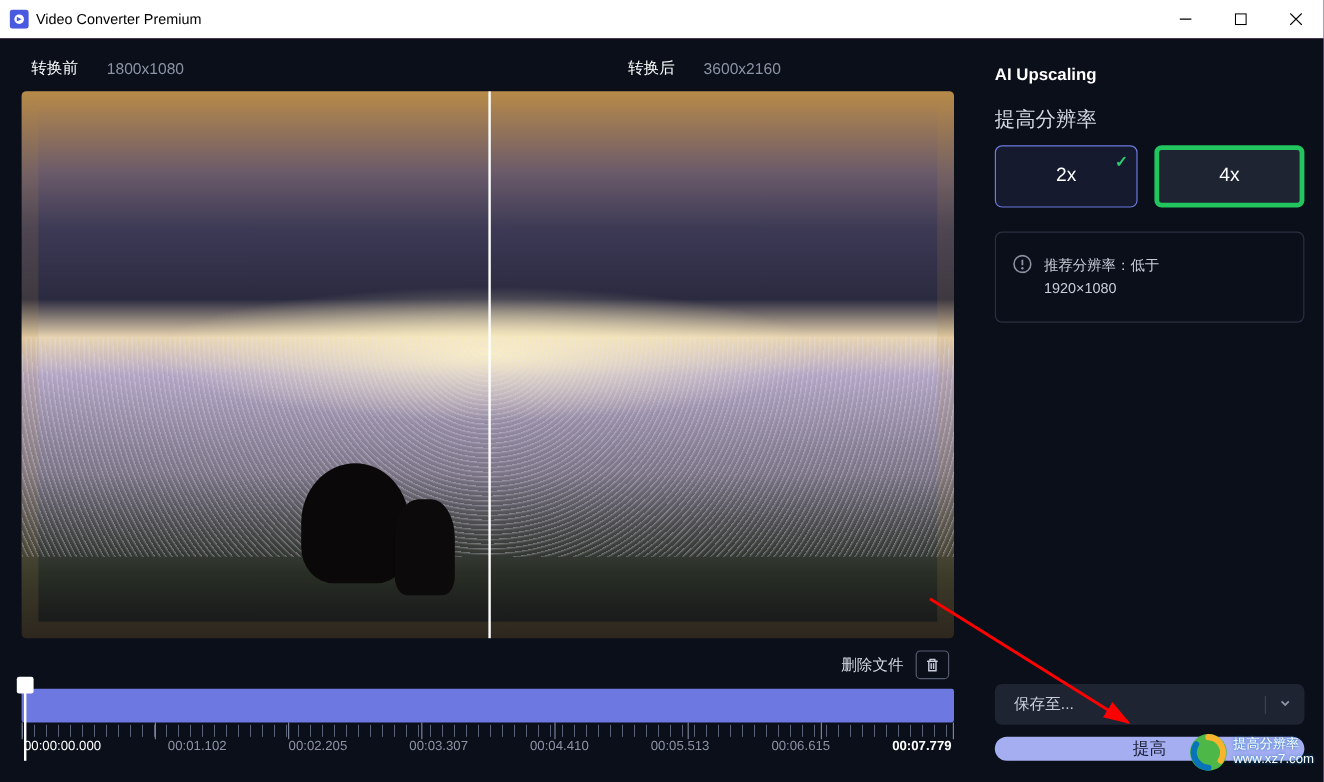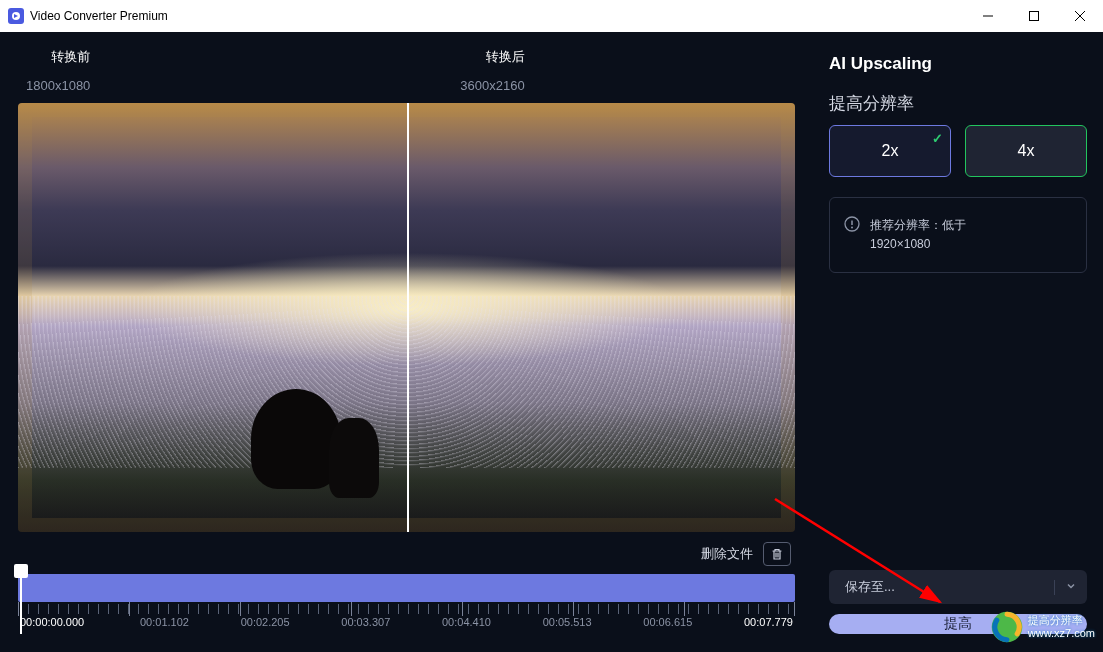--- a/index.html
+++ b/index.html
@@ -12,21 +12,21 @@
 .titlebar-title { font-size: 12px; flex: 1; }
 .win-controls { display: flex; }
 .win-btn { width: 46px; height: 32px; display: flex; align-items: center; justify-content: center; }
 .win-btn svg { width: 10px; height: 10px; }
 
 .app-body { flex: 1; display: flex; background: #0a0f1a; color: #fff; }
 
 .left-pane { flex: 1; display: flex; flex-direction: column; padding: 12px 18px 18px 18px; min-width: 0; }
 
 .res-header { display: flex; gap: 60px; font-size: 13px; padding: 4px 8px 10px 8px; }
-.res-group { display: flex; gap: 12px; align-items: flex-end; flex-direction: column; }
+.res-group { display: flex; gap: 24px; align-items: center; }
 .res-label { color: #fff; }
 .res-value { color: #8b93a5; }
 .res-spacer { width: 250px; }
 
 .preview { position: relative; flex: 1; border-radius: 4px; overflow: hidden; min-height: 0;
   background: linear-gradient(180deg, #b88a4a 0%, #6a5a6a 15%, #3d3a55 25%, #2a2a40 38%, #e8d4b0 45%, #b5a8c8 52%, #9a92a8 70%, #3a4530 88%, #1a1818 100%);
 }
 .preview::before { content:''; position:absolute; inset:0; background:
   radial-gradient(ellipse 400px 80px at 50% 48%, rgba(255,245,200,0.85), transparent 70%),
   linear-gradient(180deg, transparent 0%, transparent 50%, rgba(20,20,25,0.6) 100%);
@@ -48,28 +48,28 @@
 .play-handle { position: absolute; top: -10px; left: -4px; width: 14px; height: 14px; background: #fff; border-radius: 2px; z-index:2; }
 .play-line { position: absolute; top: 0; bottom: -32px; left: 2px; width: 2px; background: #fff; z-index:2; }
 
 .ticks { position: absolute; top: 30px; left: 0; right: 0; height: 10px;
   background: repeating-linear-gradient(90deg, #5a6378 0px, #5a6378 1px, transparent 1px, transparent 10px);
 }
 .tick-major { position:absolute; top:28px; width:1px; height:14px; background:#7a8298; }
 
 .time-labels { position: absolute; top: 42px; left: 0; right: 0; display: flex; justify-content: space-between; padding: 0 2px; font-size: 11px; color: #8b93a5; }
 .time-labels span:first-child { color: #fff; background:#0a0f1a; padding-right:4px; }
-.time-labels span:last-child { color: #fff; }
+.time-labels span:last-child { color: #fff; font-weight: bold; }
 
 .right-pane { width: 290px; padding: 22px 16px 18px 16px; display: flex; flex-direction: column; }
-.panel-title { font-size: 17px; font-weight: 600; margin-bottom: 18px; }
+.panel-title { font-size: 14px; font-weight: 600; margin-bottom: 18px; }
 .section-label { font-size: 17px; margin-bottom: 10px; color: #d4d8e3; }
 
 .scale-buttons { display: flex; gap: 14px; margin-bottom: 20px; }
-.scale-btn { position: relative; flex: 1; height: 52px; border-radius: 6px; background: #1f2433; border: 1px solid #22c55e;
+.scale-btn { position: relative; flex: 1; height: 52px; border-radius: 6px; background: #1f2433; border: 4px solid #22c55e;
   display: flex; align-items: center; justify-content: center; font-size: 16px; color: #fff; cursor: pointer; }
 .scale-btn.active { border: 1.5px solid #6d79e0; background: #151a2e; }
 .check { position: absolute; top: 5px; right: 7px; color: #2ecc71; font-size: 13px; font-weight: bold; }
 
 .info-box { border: 1px solid #2a3042; border-radius: 6px; padding: 18px 14px; display: flex; gap: 10px; font-size: 12px; color: #c8cddb; }
 .info-icon { width: 16px; height: 16px; flex: 0 0 16px; }
 .info-text { line-height: 1.6; }
 
 .spacer { flex: 1; }
 

